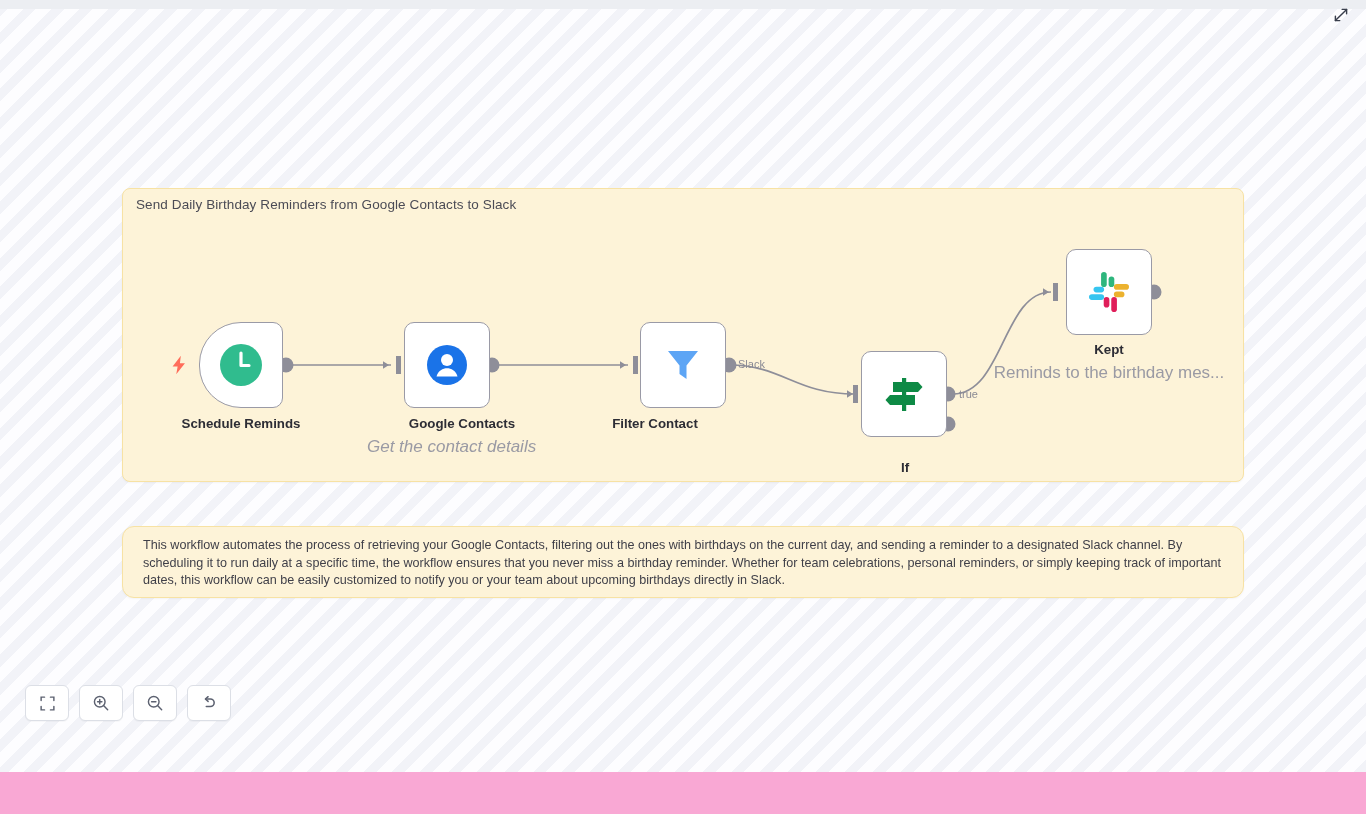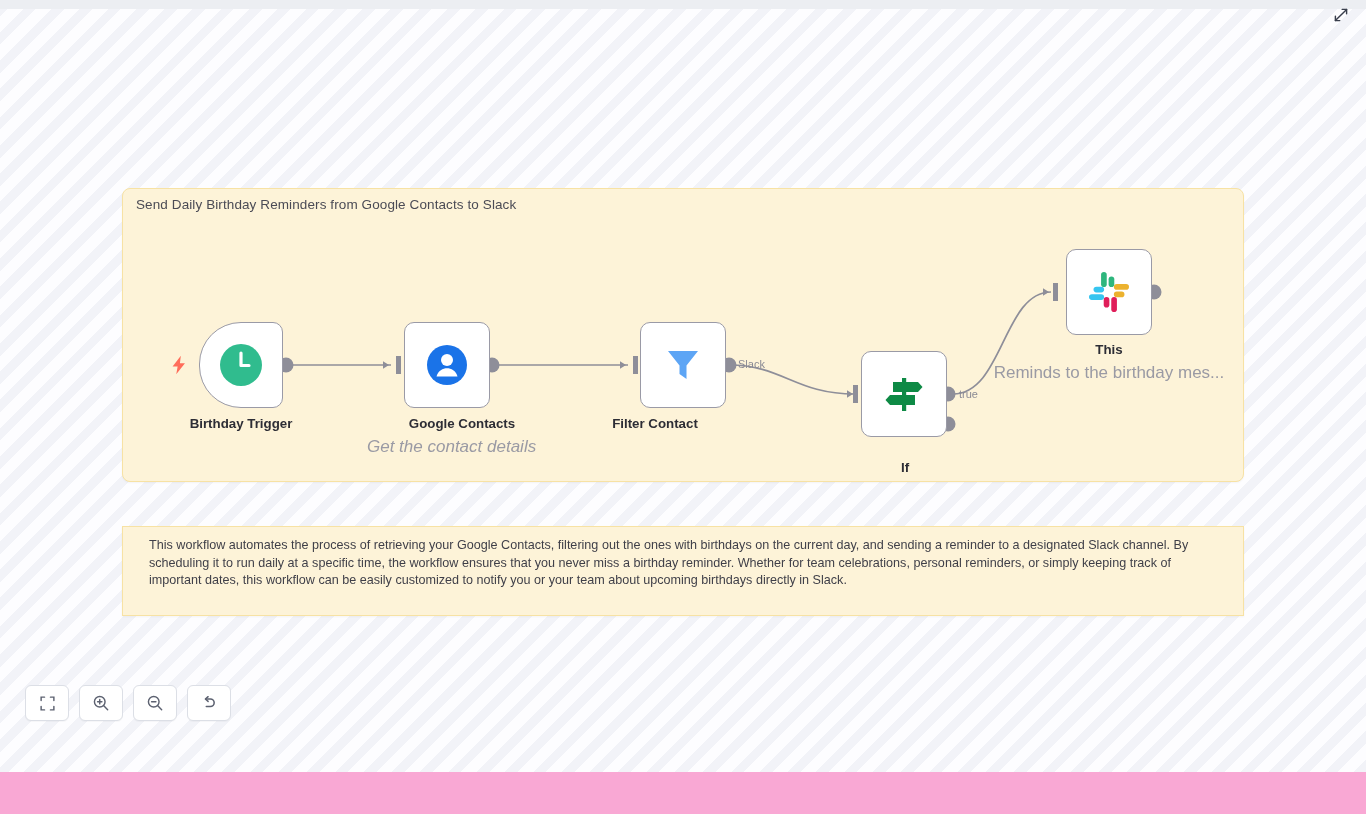--- a/index.html
+++ b/index.html
@@ -67,26 +67,26 @@
     font-size: 13.5px;
     color: #4b4b55;
     letter-spacing: 0.1px;
     white-space: nowrap;
   }
 
   
   .desc-panel {
     position: absolute;
     left: 122px; top: 517px;
-    width: 1122px; height: 90px;
+    width: 1122px; height: 72px;
     background: #fdf3d8;
     border: 1px solid #f7e2a4;
-    border-radius: 0;
+    border-radius: 12px;
     box-shadow: 0 1px 2px rgba(0,0,0,0.04);
-    padding: 10px 26px;
+    padding: 10px 20px;
   }
   .desc-text {
     font-size: 12.6px;
     line-height: 17.6px;
     color: #3f3f48;
     margin: 0;
   }
 
   
   .edges { position: absolute; left: 0; top: 0; width: 1122px; height: 294px; pointer-events: none; }
@@ -199,21 +199,21 @@
       <svg style="position:absolute;left:45px;top:165px;width:22px;height:22px;z-index:7" viewBox="0 0 24 24">
         <path d="M14 2 L5 13.5 H10.5 L9 22 L18.5 10 H13 L14 2 Z" fill="#FF6D5A"></path>
       </svg>
 
       <div class="node trigger" style="left:76px;top:133px;">
         <svg width="44" height="44" viewBox="0 0 44 44">
           <circle cx="22" cy="22" r="21" fill="#30BC8E"></circle>
           <path d="M22 10 V22.5 H30" stroke="#ffffff" stroke-width="3.2" fill="none" stroke-linecap="round" stroke-linejoin="round"></path>
         </svg>
       </div>
-      <div class="node-label" style="left:38px;top:227px;width:160px;">Birthday Trigger</div>
+      <div class="node-label" style="left:38px;top:227px;width:160px;">Schedule Reminds</div>
 
       <div class="node standard" style="left:281px;top:133px;">
         <svg width="44" height="44" viewBox="0 0 44 44">
           <circle cx="22" cy="22" r="20" fill="#1A73E8"></circle>
           <circle cx="22" cy="17" r="6" fill="#ffffff"></circle>
           <path d="M11.5 33.5 C13 27.5 18 25.2 22 25.2 C26 25.2 31 27.5 32.5 33.5 Z" fill="#ffffff"></path>
         </svg>
       </div>
       <div class="node-label" style="left:259px;top:227px;width:160px;">Google Contacts</div>
       <div class="node-sublabel" style="left:244px;top:248px;width:160px;font-style:italic;">Get the contact details</div>
@@ -245,21 +245,21 @@
             <rect x="60" y="20" width="15" height="28" rx="7.5" fill="#2EB67D"></rect>
             <rect x="74" y="40" width="40" height="15" rx="7.5" fill="#ECB22E"></rect>
             <rect x="74" y="60" width="28" height="15" rx="7.5" fill="#ECB22E"></rect>
             <rect x="67" y="74" width="15" height="40" rx="7.5" fill="#E01E5A"></rect>
             <rect x="47" y="74" width="15" height="28" rx="7.5" fill="#E01E5A"></rect>
             <rect x="8" y="67" width="40" height="15" rx="7.5" fill="#36C5F0"></rect>
             <rect x="20" y="47" width="28" height="15" rx="7.5" fill="#36C5F0"></rect>
           </g>
         </svg>
       </div>
-      <div class="node-label" style="left:906px;top:153px;width:160px;">This</div>
+      <div class="node-label" style="left:906px;top:153px;width:160px;">Kept</div>
       <div class="node-sublabel" style="left:826px;top:174px;width:320px;">Reminds to the birthday mes...</div>
 
     </div>
 
     <div class="desc-panel">
       <p class="desc-text">This workflow automates the process of retrieving your Google Contacts, filtering out the ones with birthdays on the current day, and sending a reminder to a designated Slack channel. By scheduling it to run daily at a specific time, the workflow ensures that you never miss a birthday reminder. Whether for team celebrations, personal reminders, or simply keeping track of important dates, this workflow can be easily customized to notify you or your team about upcoming birthdays directly in Slack.</p>
     </div>
 
     <div class="toolbar">
 

